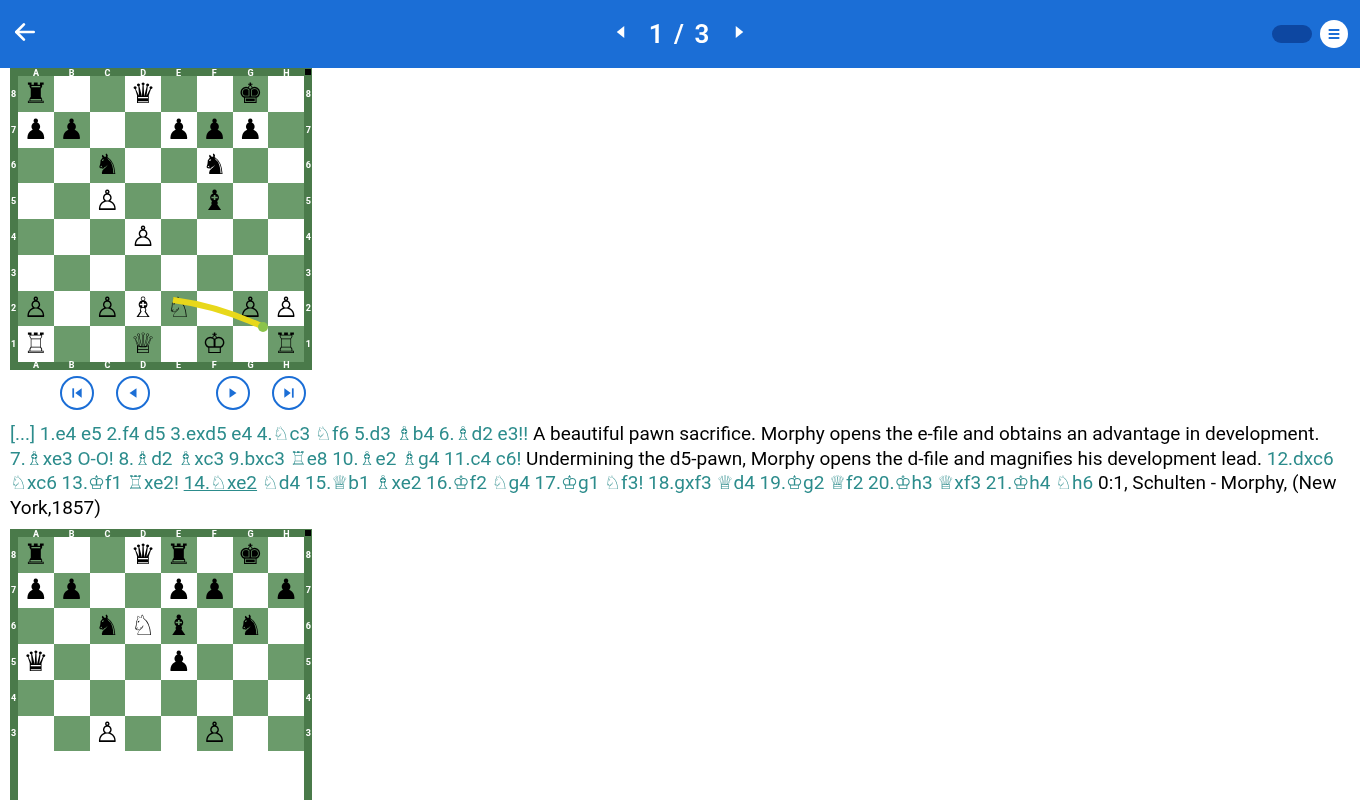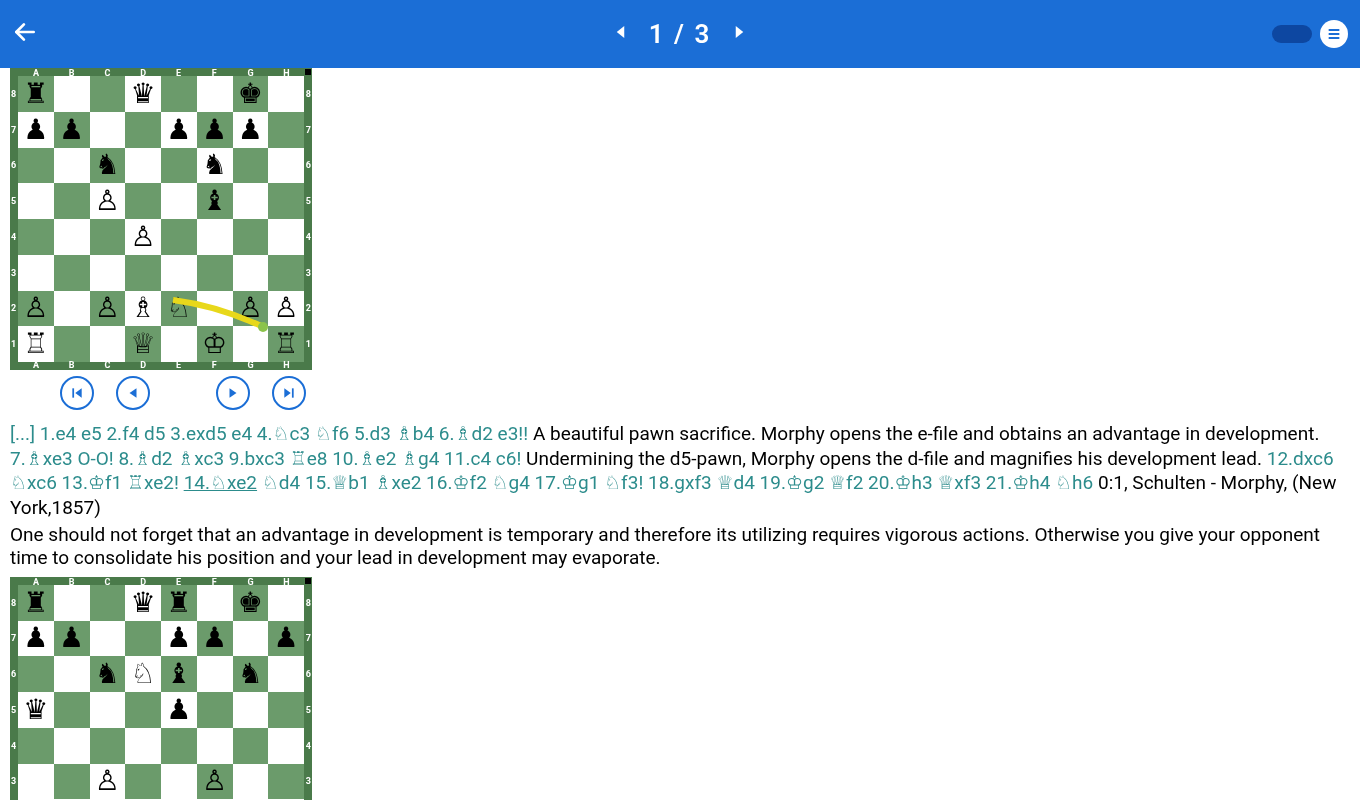--- a/index.html
+++ b/index.html
@@ -327,21 +327,20 @@
     <span class="mv">[...] 1.e4 e5 2.f4 d5 3.exd5 e4 4.♘c3 ♘f6 5.d3 ♗b4 6.♗d2 e3!!</span>
     <span class="ann">A beautiful pawn sacrifice. Morphy opens the e-file and obtains an advantage in development.</span>
     <span class="mv">7.♗xe3 O-O! 8.♗d2 ♗xc3 9.bxc3 ♖e8 10.♗e2 ♗g4 11.c4 c6!</span>
     <span class="ann">Undermining the d5-pawn, Morphy opens the d-file and magnifies his development lead.</span>
     <span class="mv">12.dxc6 ♘xc6 13.♔f1 ♖xe2!</span>
     <span class="mv-cur">14.♘xe2</span>
     <span class="mv">♘d4 15.♕b1 ♗xe2 16.♔f2 ♘g4 17.♔g1 ♘f3! 18.gxf3 ♕d4 19.♔g2 ♕f2 20.♔h3 ♕xf3 21.♔h4 ♘h6</span>
     <span class="ann">0:1, Schulten - Morphy, (New York,1857)</span>
   </div>
 
-  <div class="closing">One should not forget that an advantage in development is temporary and therefore its utilizing requires vigorous actions. Otherwise you give your opponent time to consolidate his position and your lead in development may evaporate.</div>
 
   <div class="board board2" id="board2">
     <div class="grid" id="grid2">
         <div class="sq dark" style="color: rgb(0, 0, 0);">♜</div>
         <div class="sq light"></div>
         <div class="sq dark"></div>
         <div class="sq light" style="color: rgb(0, 0, 0);">♛</div>
         <div class="sq dark" style="color: rgb(0, 0, 0);">♜</div>
         <div class="sq light"></div>
         <div class="sq dark" style="color: rgb(0, 0, 0);">♚</div>

